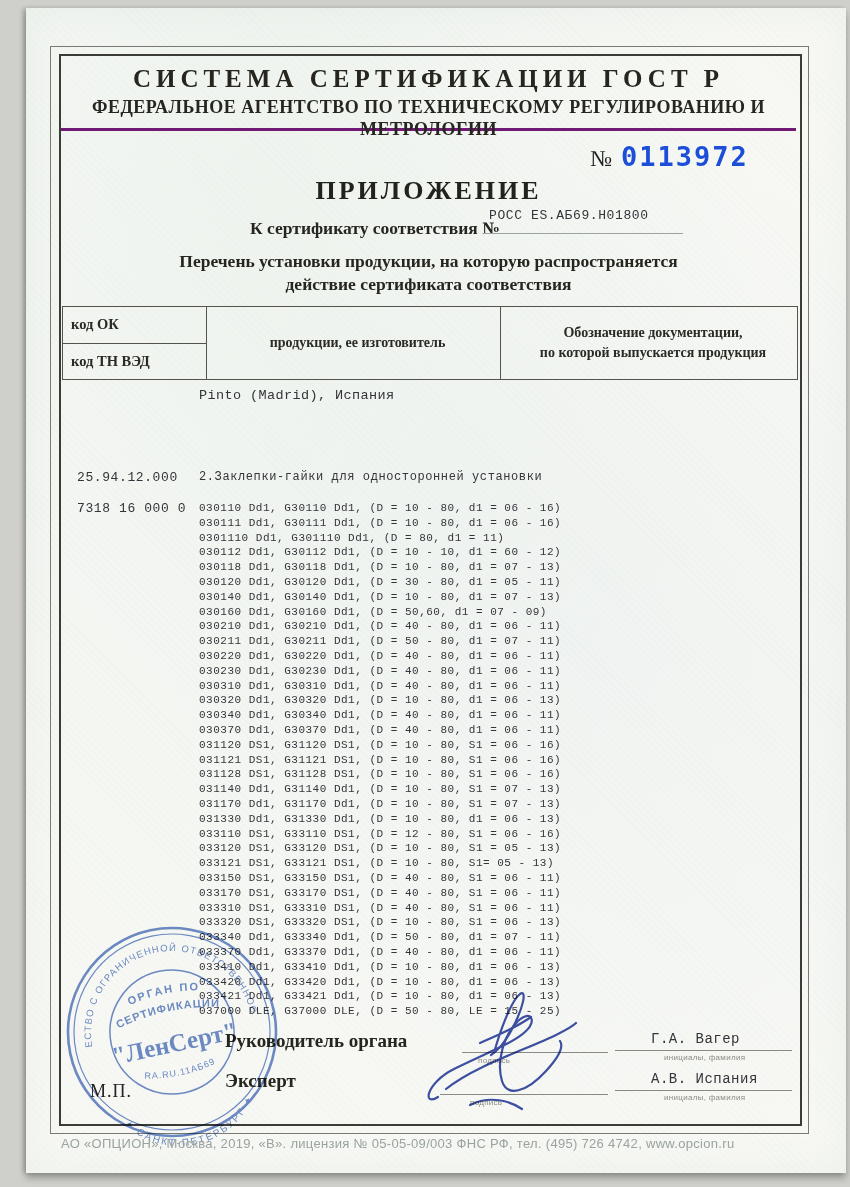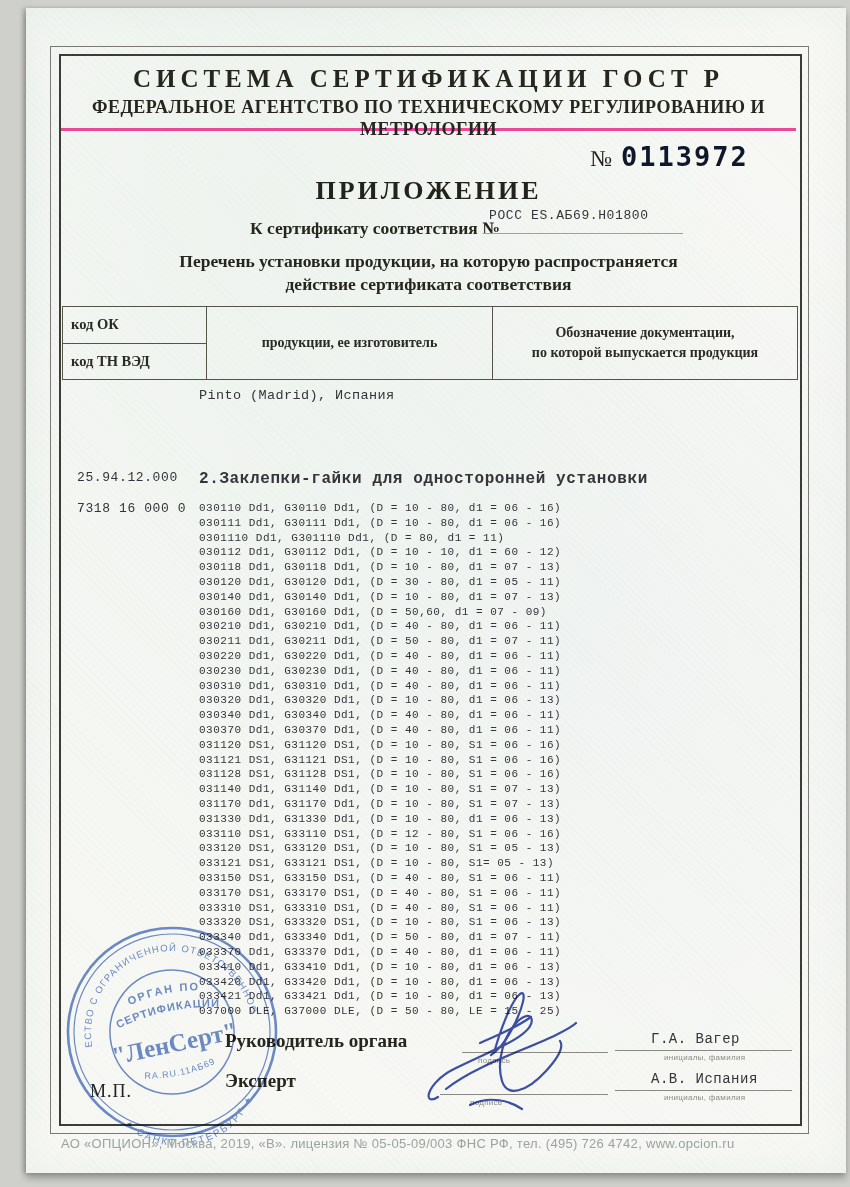--- a/index.html
+++ b/index.html
@@ -21,21 +21,21 @@
   .outer-frame{
     position:absolute;left:50px;top:46px;width:757px;height:1086px;
     border:1px solid #7a7a74;
   }
   .inner-frame{
     position:absolute;left:59px;top:54px;width:739px;height:1068px;
     border:2px solid #3c3c36;
   }
   .header-box{
     position:absolute;left:61px;top:56px;width:735px;height:72px;
-    border-bottom:3px solid #ec4899;text-align:center;
+    border-bottom:3px solid #701a75;text-align:center;
   }
   .sys-title{
     margin-top:9px;font-size:25px;font-weight:bold;letter-spacing:5px;color:#26261f;
   }
   .agency{
     margin-top:4px;font-size:18px;font-weight:bold;letter-spacing:0.5px;color:#26261f;
     transform:scaleY(1.05);
   }
   .abs{position:absolute;}
   .num-sign{left:590px;top:146px;font-size:23px;color:#222;}
@@ -53,32 +53,32 @@
     left:489px;top:208px;
     font-family:"Liberation Mono", monospace;font-size:13px;letter-spacing:0.6px;color:#3a3a3e;
   }
   .cert-underline{left:483px;top:233px;width:200px;border-bottom:1.5px solid #9aa39e;}
   .subtitle{
     left:61px;top:250px;width:735px;text-align:center;
     font-size:17.5px;font-weight:bold;color:#26261f;line-height:23px;
   }
   .ptable{
     left:62px;top:306px;width:734px;height:72px;
-    border:1px solid #55544c;display:flex;font-weight:bold;color:#2b2b25;
+    border:1px solid #55544c;display:flex;font-weight:bold;color:#2b2b25;gap:8px;
   }
   .ptable .c1{width:143px;border-right:1px solid #55544c;display:flex;flex-direction:column;}
   .ptable .c1 > div{flex:1;display:flex;align-items:center;padding-left:8px;font-size:14.5px;}
   .ptable .c1 > div:first-child{border-bottom:1px solid #55544c;}
   .ptable .c2{width:285px;border-right:1px solid #55544c;}
   .ptable .c3{flex:1;}
   .ptable .hdr2{display:flex;flex-direction:column;justify-content:center;text-align:center;font-size:14px;line-height:20px;}
   .mono{font-family:"Liberation Mono", monospace;color:#34343a;}
   .manufacturer{left:199px;top:385px;font-size:13.5px;letter-spacing:0.4px;line-height:22px;}
   .ok-code{left:77px;top:470px;font-size:13px;letter-spacing:0.6px;}
-  .prod-heading{left:199px;top:470px;font-size:16px;letter-spacing:0.6px;font-weight:bold;}
+  .prod-heading{left:199px;top:470px;font-size:12px;letter-spacing:0.6px;}
   .tnved-code{left:77px;top:501px;font-size:13px;letter-spacing:0.6px;}
   .prod-lines{left:199px;top:501px;font-size:11px;letter-spacing:0.5px;line-height:14.8px;white-space:pre;}
   .sig-label{font-size:19px;font-weight:bold;color:#26261f;}
   .sig-line{border-bottom:1.2px solid #8a8a84;}
   .tiny{font-size:8px;color:#8b8b85;letter-spacing:0.3px;font-family:"Liberation Sans", sans-serif;}
   .sig-name{font-family:"Liberation Mono", monospace;font-size:14px;letter-spacing:0.5px;color:#34343a;margin-left:29px;}
   .mp{left:90px;top:1036px;font-size:18px;color:#222;letter-spacing:1px;margin-top:45px;}
   .footer{
     left:61px;top:1136px;width:735px;text-align:left;
     font-family:"Liberation Sans", sans-serif;font-size:13px;color:#9aa3a0;letter-spacing:0.3px;
@@ -93,21 +93,21 @@
 
 <div class="outer-frame"></div>
 <div class="inner-frame"></div>
 
 <div class="header-box">
   <div class="sys-title">СИСТЕМА СЕРТИФИКАЦИИ ГОСТ Р</div>
   <div class="agency">ФЕДЕРАЛЬНОЕ АГЕНТСТВО ПО ТЕХНИЧЕСКОМУ РЕГУЛИРОВАНИЮ И МЕТРОЛОГИИ</div>
 </div>
 
 <div class="abs num-sign">№</div>
-<div class="abs blank-number" style="color:#0f172a;">0113972</div>
+<div class="abs blank-number" style="color:#1d4ed8;">0113972</div>
 
 <div class="abs doc-title">ПРИЛОЖЕНИЕ</div>
 
 <div class="abs cert-label">К сертификату соответствия №</div>
 <div class="abs cert-number mono">РОСС ES.АБ69.H01800</div>
 <div class="abs cert-underline"></div>
 
 <div class="abs subtitle">
   <div>Перечень установки продукции,  на которую распространяется</div>
   <div>действие сертификата соответствия</div>

